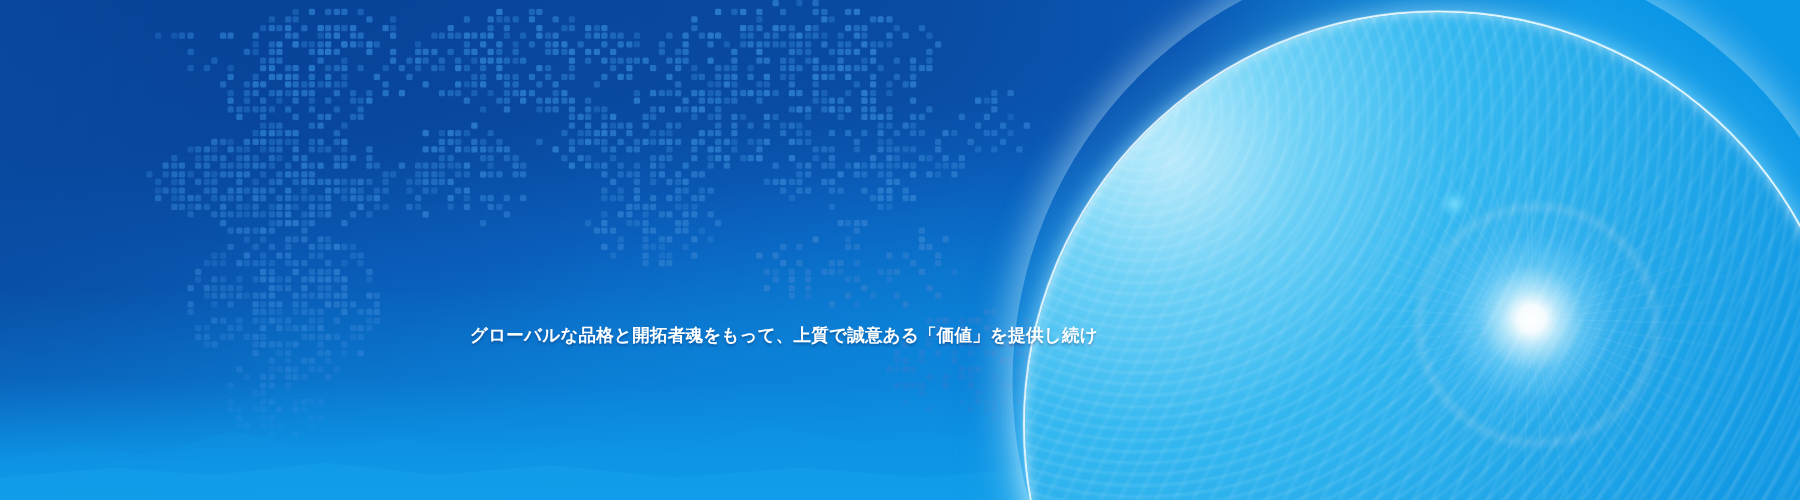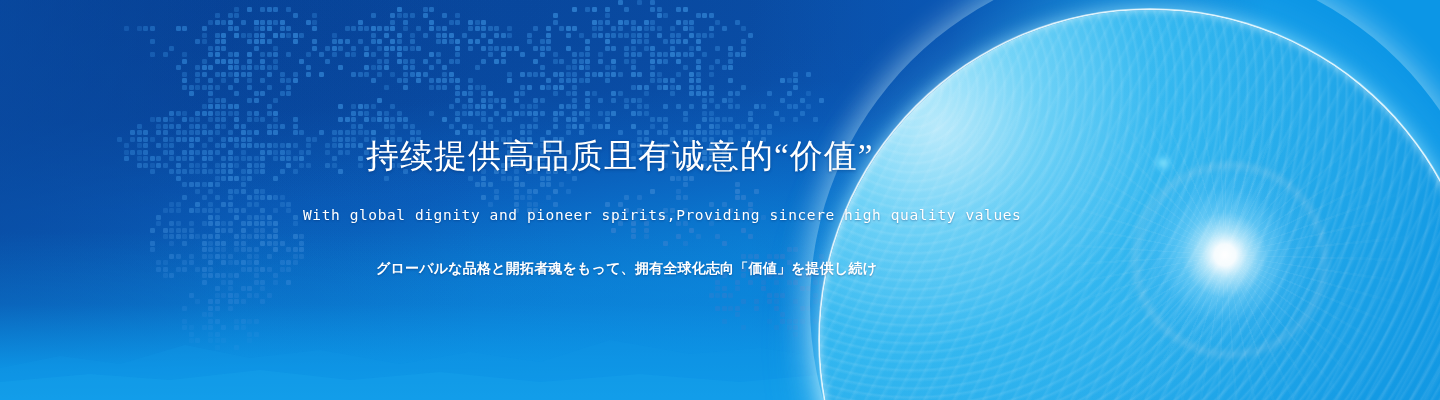--- a/index.html
+++ b/index.html
@@ -1811,18 +1811,16 @@
       <div class="planet-rim"></div>
     </div>
   </div>
   <div class="limb-glow"></div>
   <div class="sun-rays"></div>
   <div class="sun-halo"></div>
   <div class="sun-core"></div>
   <div class="lens-orb"></div>
 
   <div class="text-stack">
-    <div class="headline headline-2">持续提供高品质且有诚意的“价值”</div>
-    <div class="subline-en">With global dignity and pioneer spirits,Providing sincere high quality values</div>
-    <div class="subline-jp">グローバルな品格と開拓者魂をもって、拥有全球化志向「価値」を提供し続け</div>
+    <div class="subline-jp">グローバルな品格と開拓者魂をもって、上質で誠意ある「価値」を提供し続け</div>
   </div>
 
 </div>
 
 </body></html>

